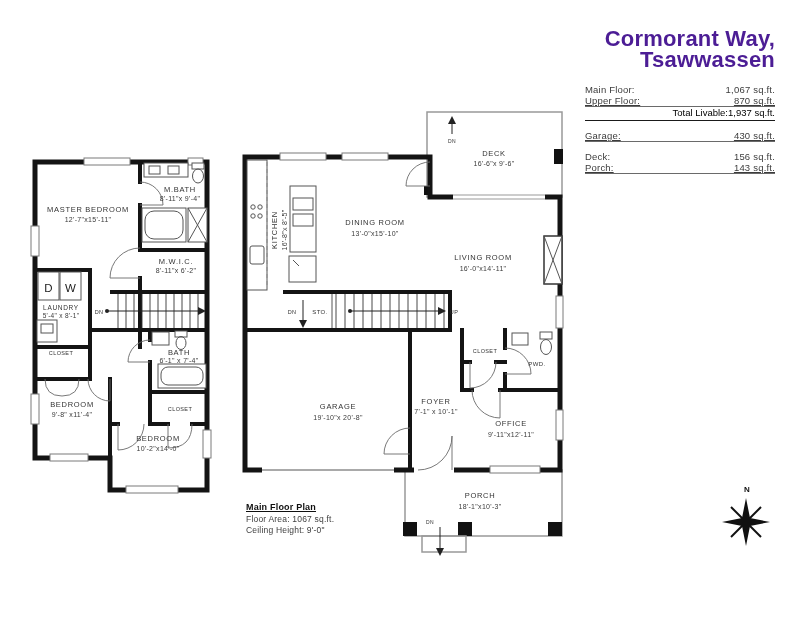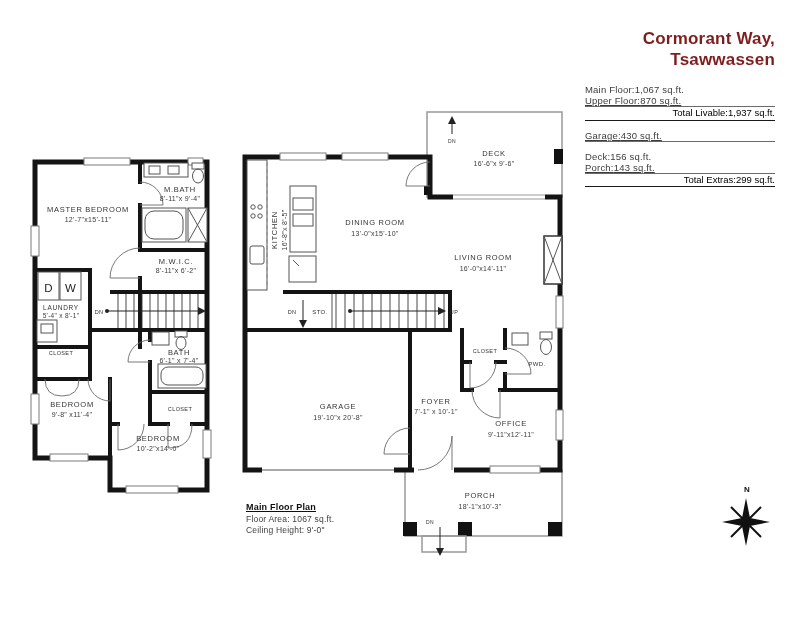--- a/index.html
+++ b/index.html
@@ -1,23 +1,23 @@
 <!DOCTYPE html>
 <html><head>
 <meta charset="utf-8">
 <style>
   html,body{margin:0;padding:0;background:#fff;}
   #page{position:relative;width:800px;height:618px;background:#ffffff;overflow:hidden;
         font-family:"Liberation Sans",sans-serif;color:#1a1a1a;}
   
   .hdr{position:absolute;top:28px;right:25px;text-align:right;font-weight:bold;
-       font-size:17px;line-height:21px;letter-spacing:.2px;color:#7f1d1d;}
+       font-size:22px;line-height:21px;letter-spacing:.2px;color:#4c1d95;}
   
   .atable{position:absolute;top:84px;left:585px;width:190px;}
-  .trow{display:flex;justify-content:flex-start;font-size:9.5px;line-height:11px;color:#3c3c3c;letter-spacing:.2px;}
+  .trow{display:flex;justify-content:space-between;font-size:9.5px;line-height:11px;color:#3c3c3c;letter-spacing:.2px;}
   .tlast{border-bottom:1px solid #6a6a6a;text-decoration:underline;}
   .ttotal{display:flex;justify-content:flex-end;font-size:9.5px;line-height:12.5px;
           font-weight:normal;color:#000;border-bottom:1.5px solid #1a1a1a;}
   .tgap{height:9px;}
   
   .pcap{position:absolute;}
   .ptitle{font-size:9px;font-weight:bold;text-decoration:underline;color:#0f0f0f;margin-bottom:2px;letter-spacing:.2px;}
   .pline{font-size:8.5px;color:#3e3e3e;line-height:10.5px;letter-spacing:.2px;}
   
   svg{position:absolute;left:0;top:0;}
@@ -71,24 +71,20 @@
     </div>
     <div class="tgap"></div>
     <div class="trow">
       <span>Deck:</span>
       <span>156 sq.ft.</span>
     </div>
     <div class="trow tlast">
       <span>Porch:</span>
       <span>143 sq.ft.</span>
     </div>
-    <div class="ttotal">
-      <span>Total Extras:</span>
-      <span>299 sq.ft.</span>
-    </div>
   </div>
 
   <svg width="800" height="618" viewBox="0 0 800 618">
 
     <g>
       <path class="w5" d="M35,162 H207 V490 H110 V458 H35 Z"></path>
 
       <path class="w4" d="
         M140,162 V182 M140,205 V248 M140,278 V347
         M140,250 H207

